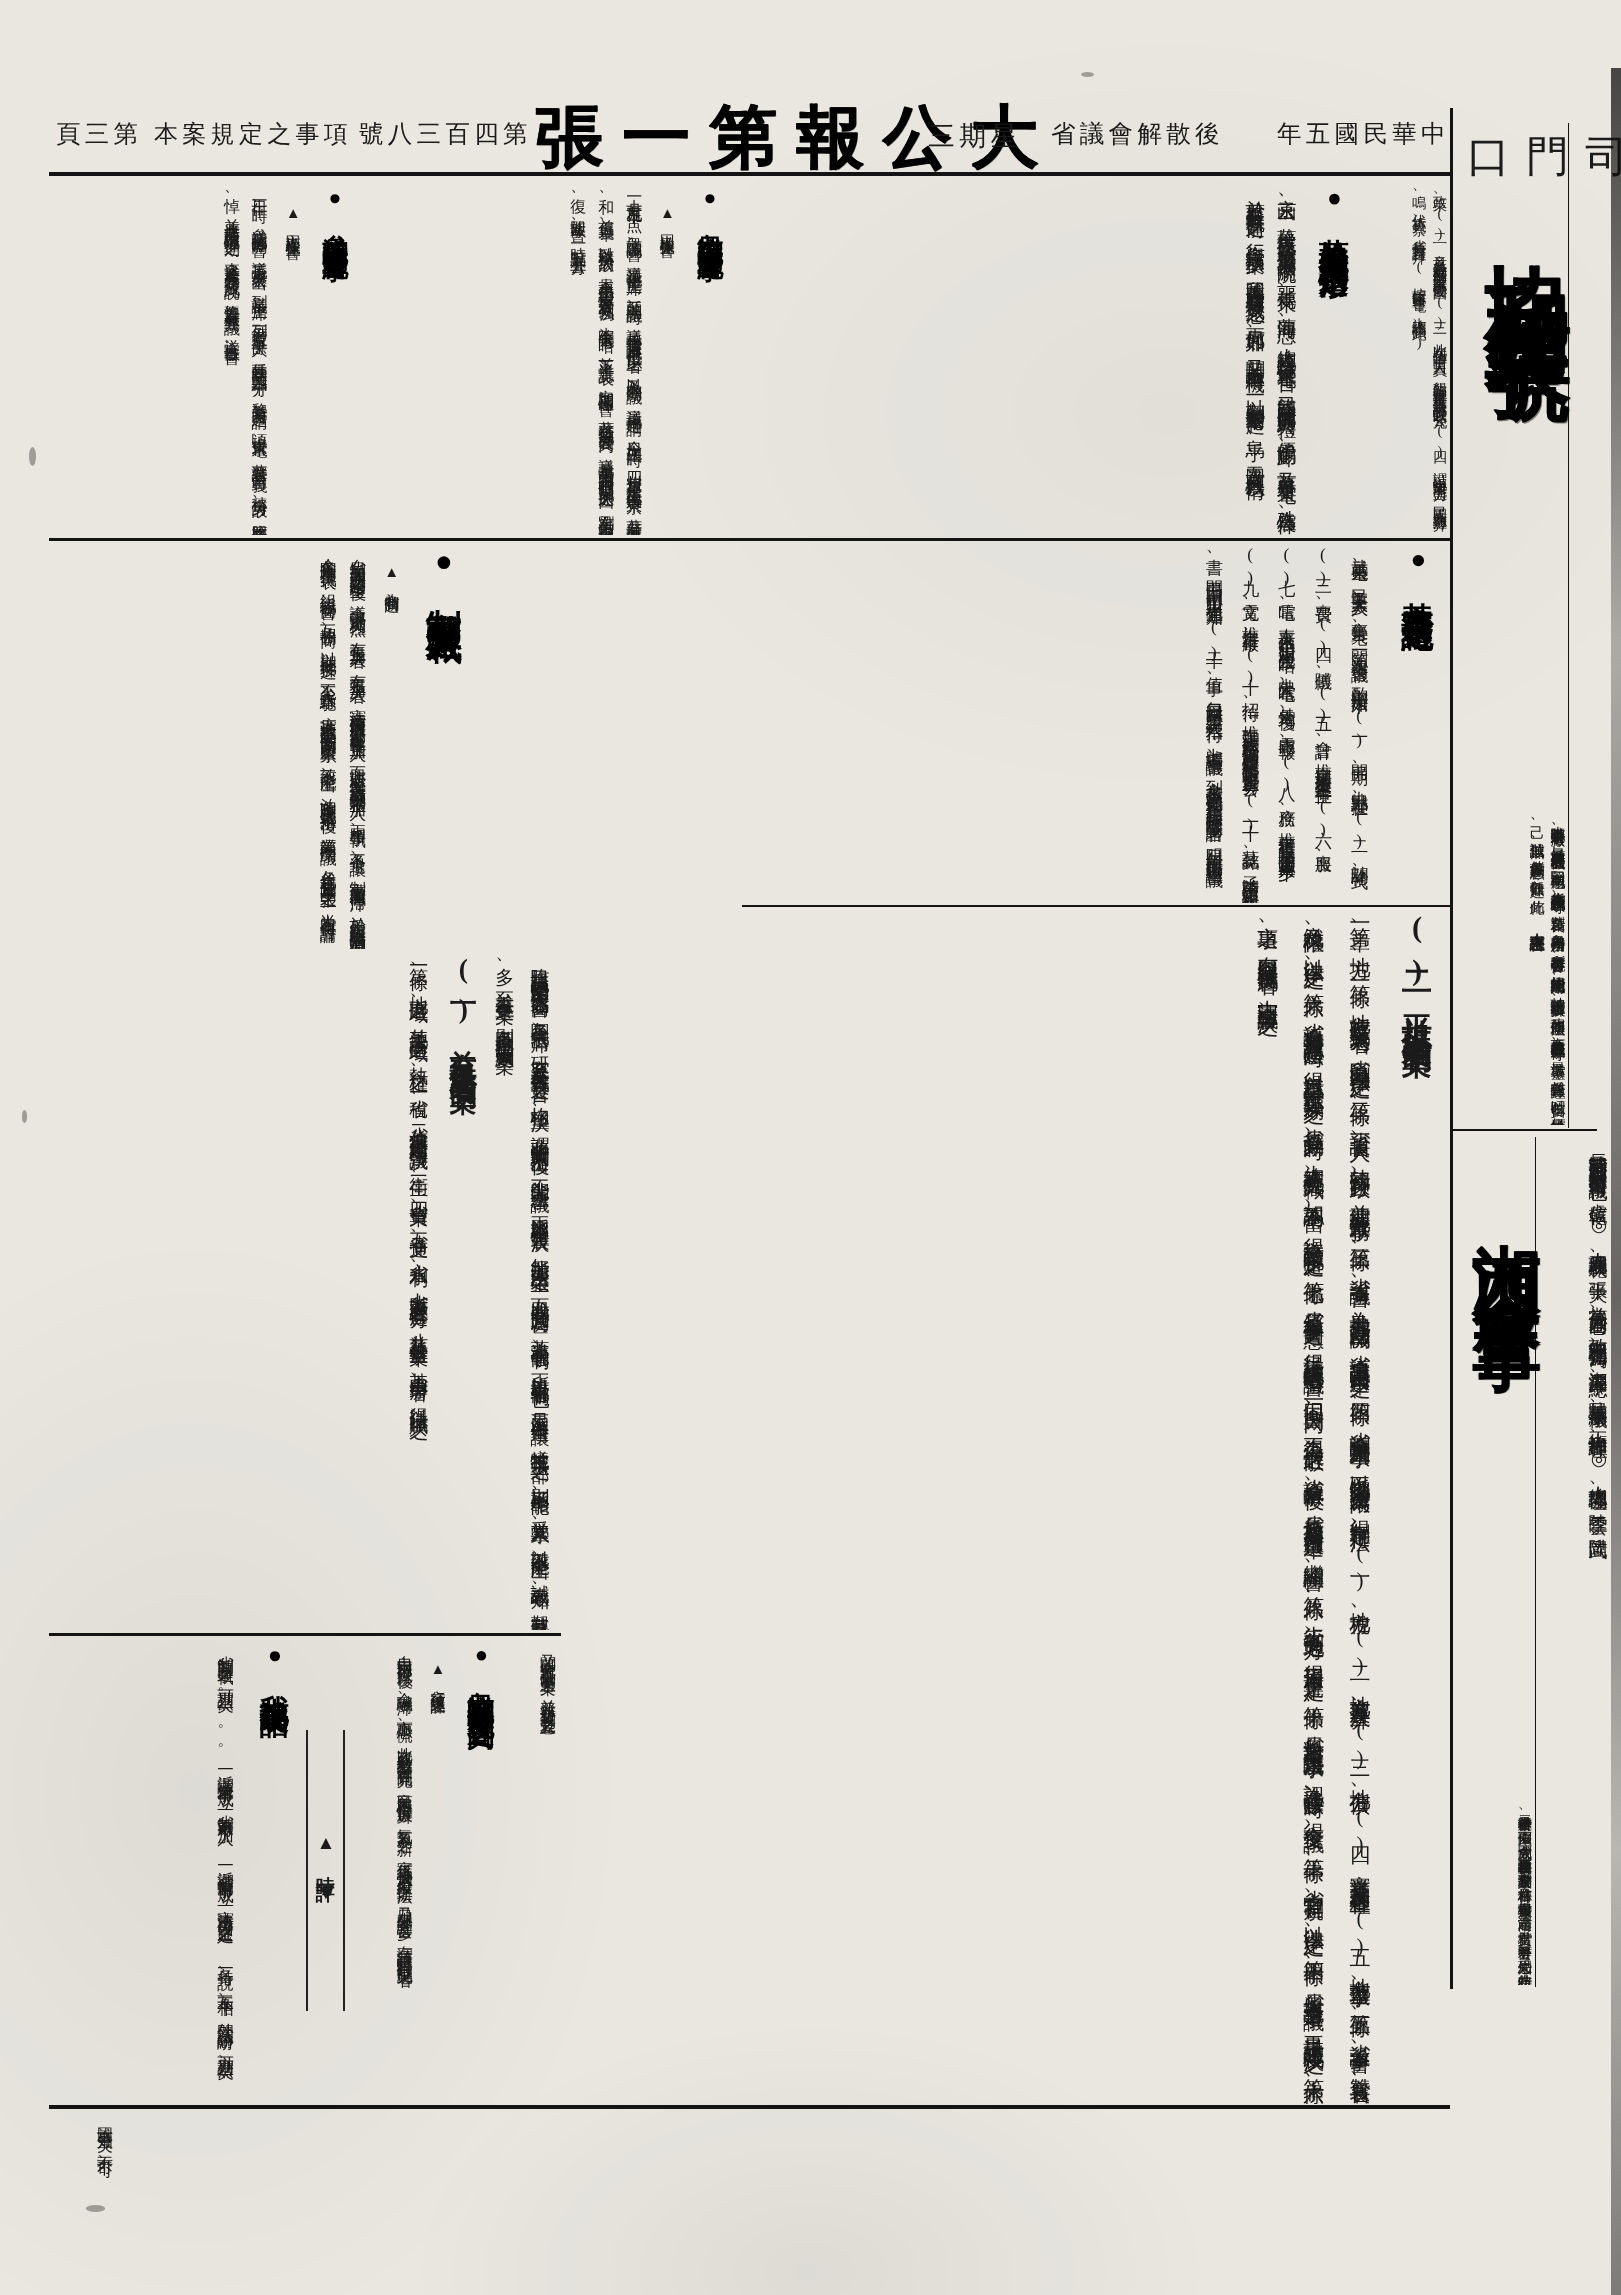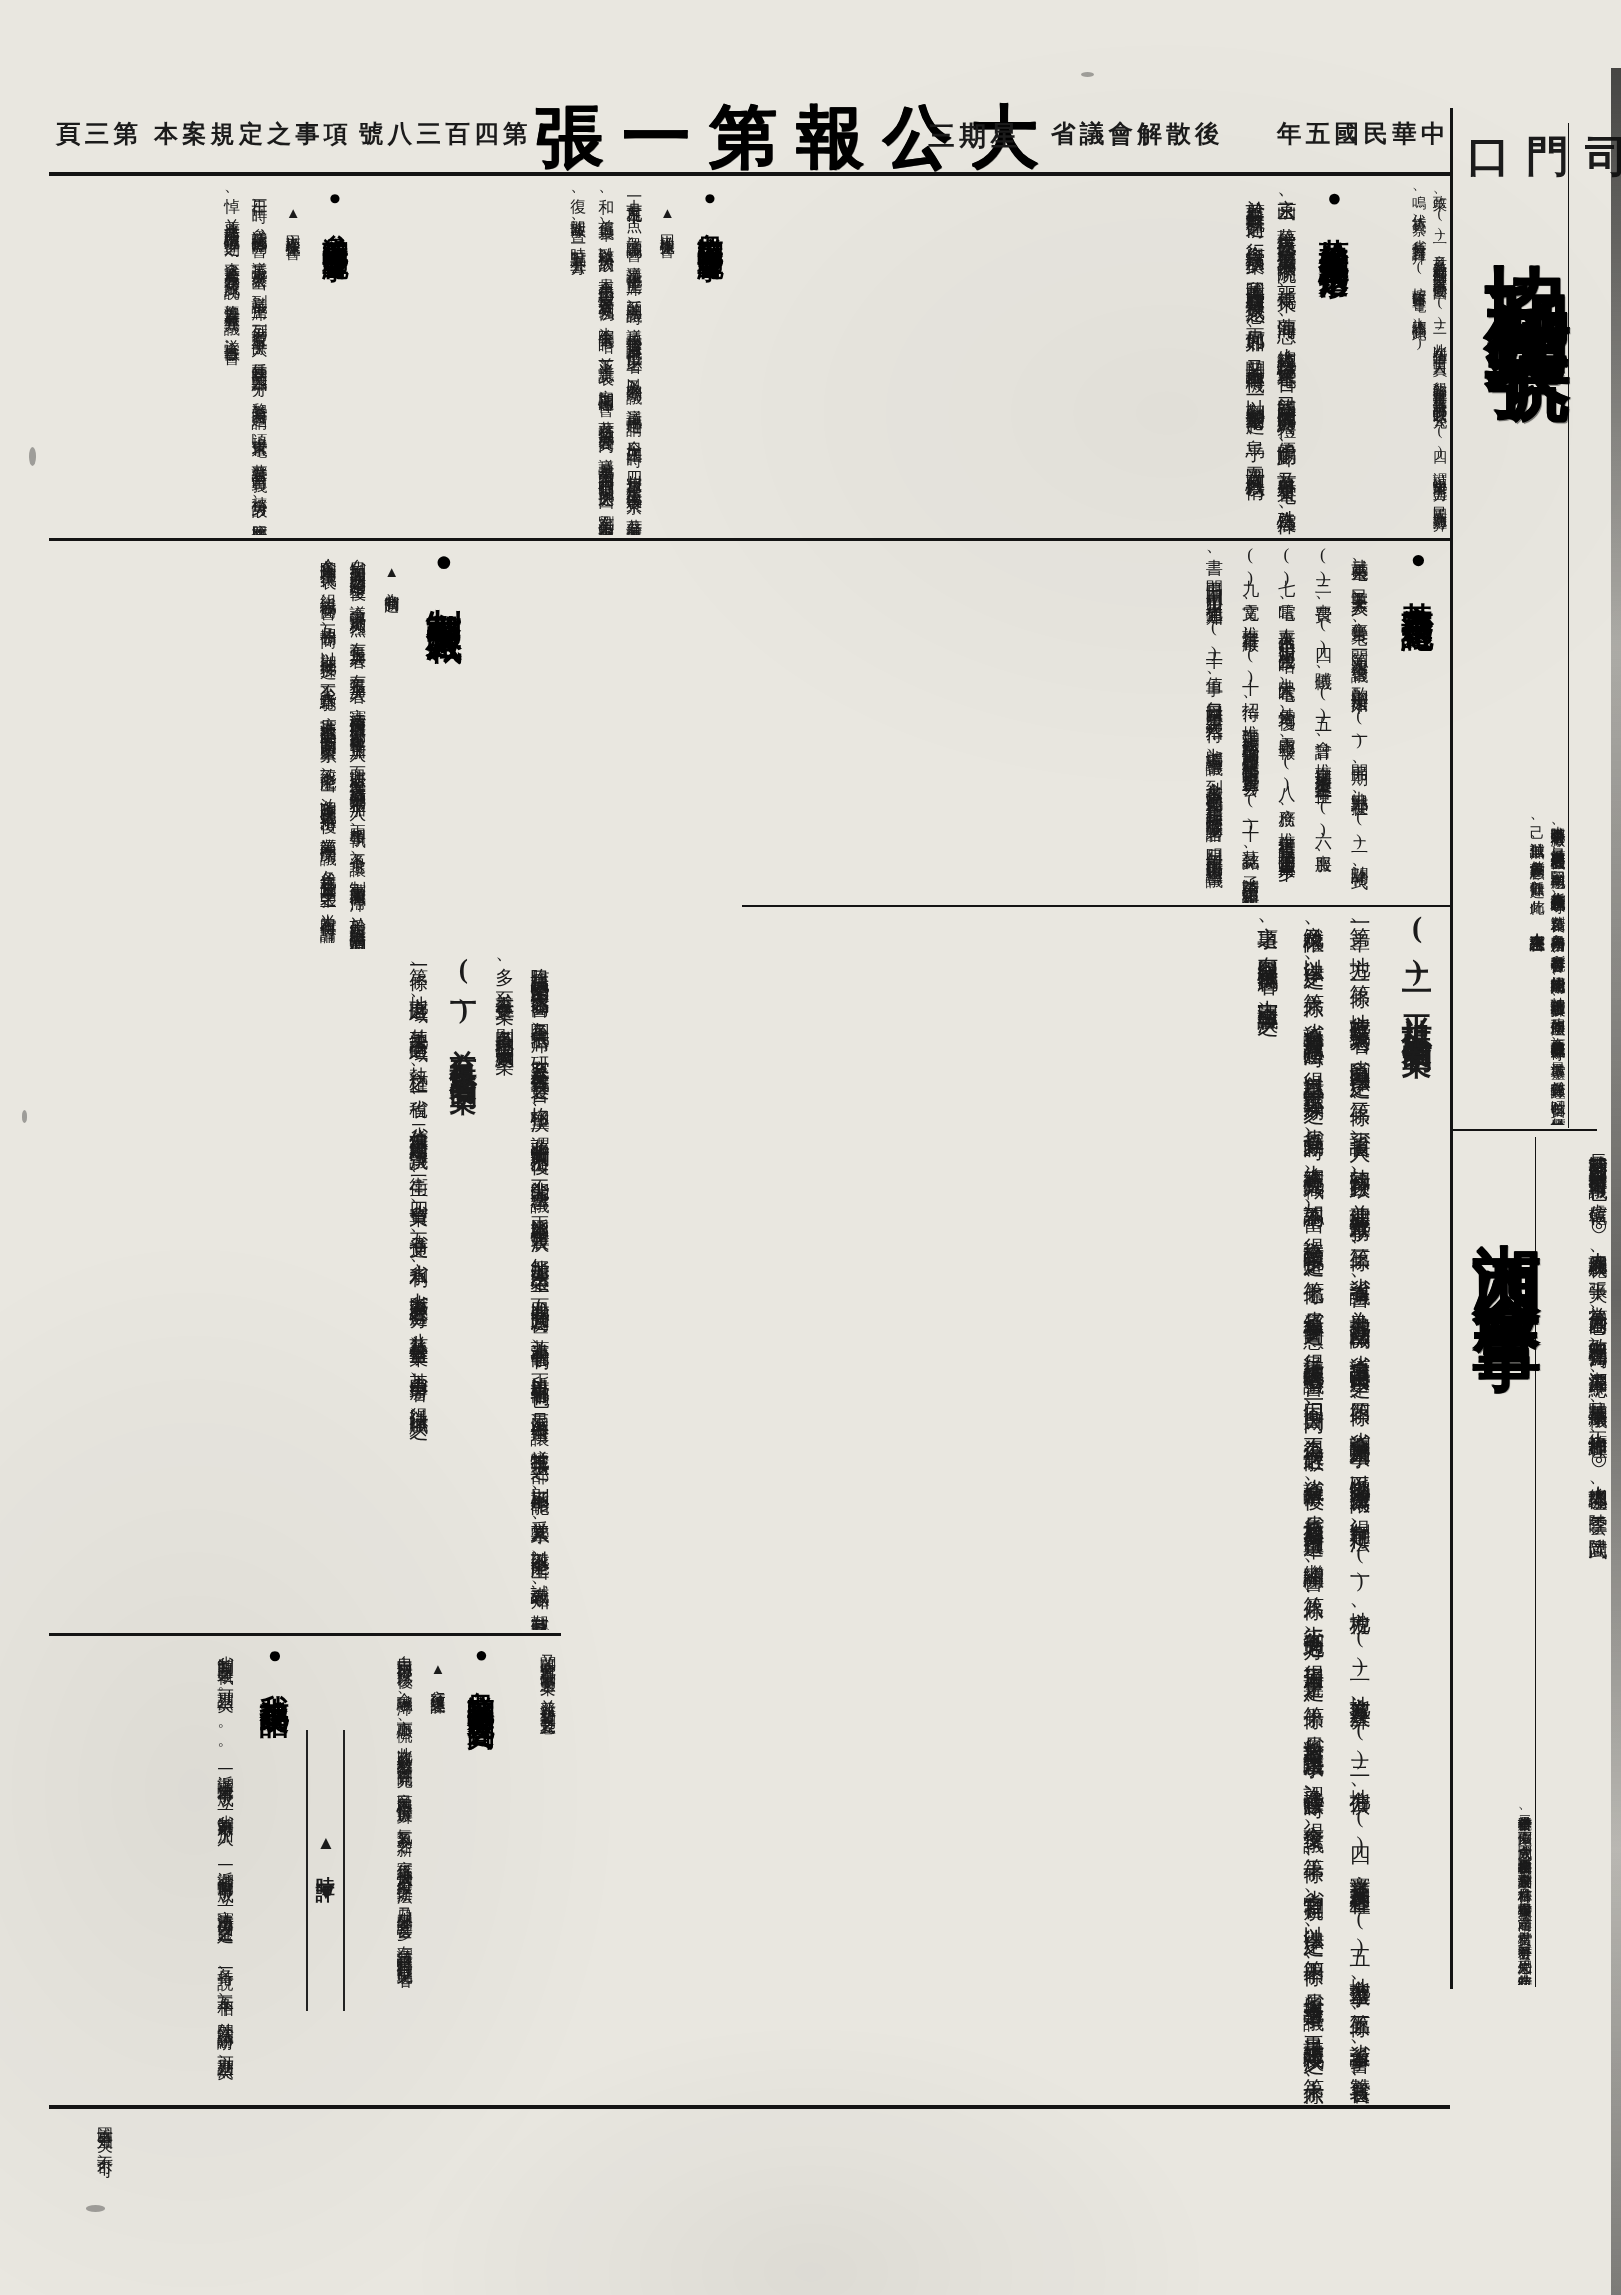--- a/index.html
+++ b/index.html
@@ -7,21 +7,21 @@
   body{
     width:1622px;height:2295px;position:relative;overflow:hidden;
     font-family:"Liberation Serif","DejaVu Serif",serif;
     color:var(--ink);
     background:
       radial-gradient(937px 649px at 72% 18%, rgba(0,0,0,0.035), transparent 60%),
       radial-gradient(721px 937px at 12% 78%, rgba(0,0,0,0.05), transparent 60%),
       radial-gradient(577px 360px at 50% 99%, rgba(0,0,0,0.05), transparent 70%),
       var(--paper);
   }
-  .h-item{position:absolute;white-space:nowrap;font-weight:bold;letter-spacing:4.3px;}
+  .h-item{position:absolute;white-space:nowrap;font-weight:normal;letter-spacing:4.3px;}
   .v{writing-mode:vertical-rl;text-orientation:upright;}
   .article{position:absolute;overflow:hidden;line-height:1.8;}
   .article .hl{display:block;font-weight:bold;color:#000;margin-left:7.2px;letter-spacing:2.9px;}
   .article .sub{display:block;font-size:15px;padding-top:19px;margin-left:5.8px;letter-spacing:1.4px;}
   .article .bd{display:block;letter-spacing:2.2px;}
   .mk{font-size:0.82em;}
   .midhead{font-weight:bold;font-size:1.45em;letter-spacing:4.3px;}
   .rule-h{position:absolute;background:#141414;}
   .rule-v{position:absolute;background:#141414;}
   .masthead{

